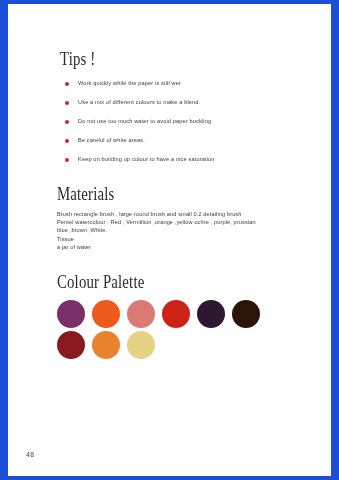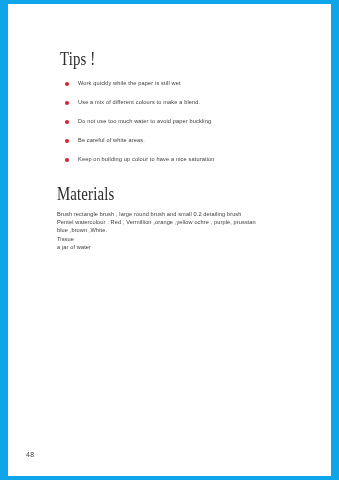--- a/index.html
+++ b/index.html
@@ -135,21 +135,21 @@
     bottom: 18px;
     font-size: 7px;
     color: #4a4a4a;
     font-family: "Liberation Sans", sans-serif;
     letter-spacing: 0.3px;
   }
 </style>
 </head>
 <body>
 
-<div class="page-surround" style="background: #0ea5e9;">
+<div class="page-surround" style="background: #1d4ed8;">
   <div class="page-sheet" style="background: rgb(255, 255, 255);">
 
     <div class="content">
 
       <section>
         <h1 class="heading heading-tips">Tips !</h1>
         <ul class="tips-list">
           <li class="tip-item">
             <span class="tip-bullet" style="background: rgb(208, 35, 43);"></span>
             <span class="tip-text">Work quickly while the paper is still wet</span>
@@ -177,19 +177,37 @@
         <h1 class="heading heading-materials">Materials</h1>
         <ul class="materials-lines">
           <li class="materials-line">Brush rectangle brush , large round brush and small 0.2 detailing brush</li>
           <li class="materials-line">Pentel watercolour : Red , Vermillion ,orange ,yellow ochre , purple, prussian</li>
           <li class="materials-line">blue ,brown ,White.</li>
           <li class="materials-line">Tissue</li>
           <li class="materials-line">a jar of water</li>
         </ul>
       </section>
 
+      <section class="palette-section">
+        <h1 class="heading heading-palette">Colour Palette</h1>
+
+        <div class="swatch-row">
+          <div class="swatch" style="background: rgb(124, 48, 104);"></div>
+          <div class="swatch" style="background: rgb(238, 90, 28);"></div>
+          <div class="swatch" style="background: rgb(219, 122, 116);"></div>
+          <div class="swatch" style="background: rgb(204, 34, 24);"></div>
+          <div class="swatch" style="background: rgb(46, 23, 48);"></div>
+          <div class="swatch" style="background: rgb(45, 20, 8);"></div>
+        </div>
+
+        <div class="swatch-row">
+          <div class="swatch" style="background: rgb(139, 26, 32);"></div>
+          <div class="swatch" style="background: rgb(232, 130, 44);"></div>
+          <div class="swatch" style="background: rgb(229, 210, 133);"></div>
+        </div>
+      </section>
 
     </div>
 
     <div class="page-number">48</div>
 
   </div>
 </div>
 
 </body></html>

